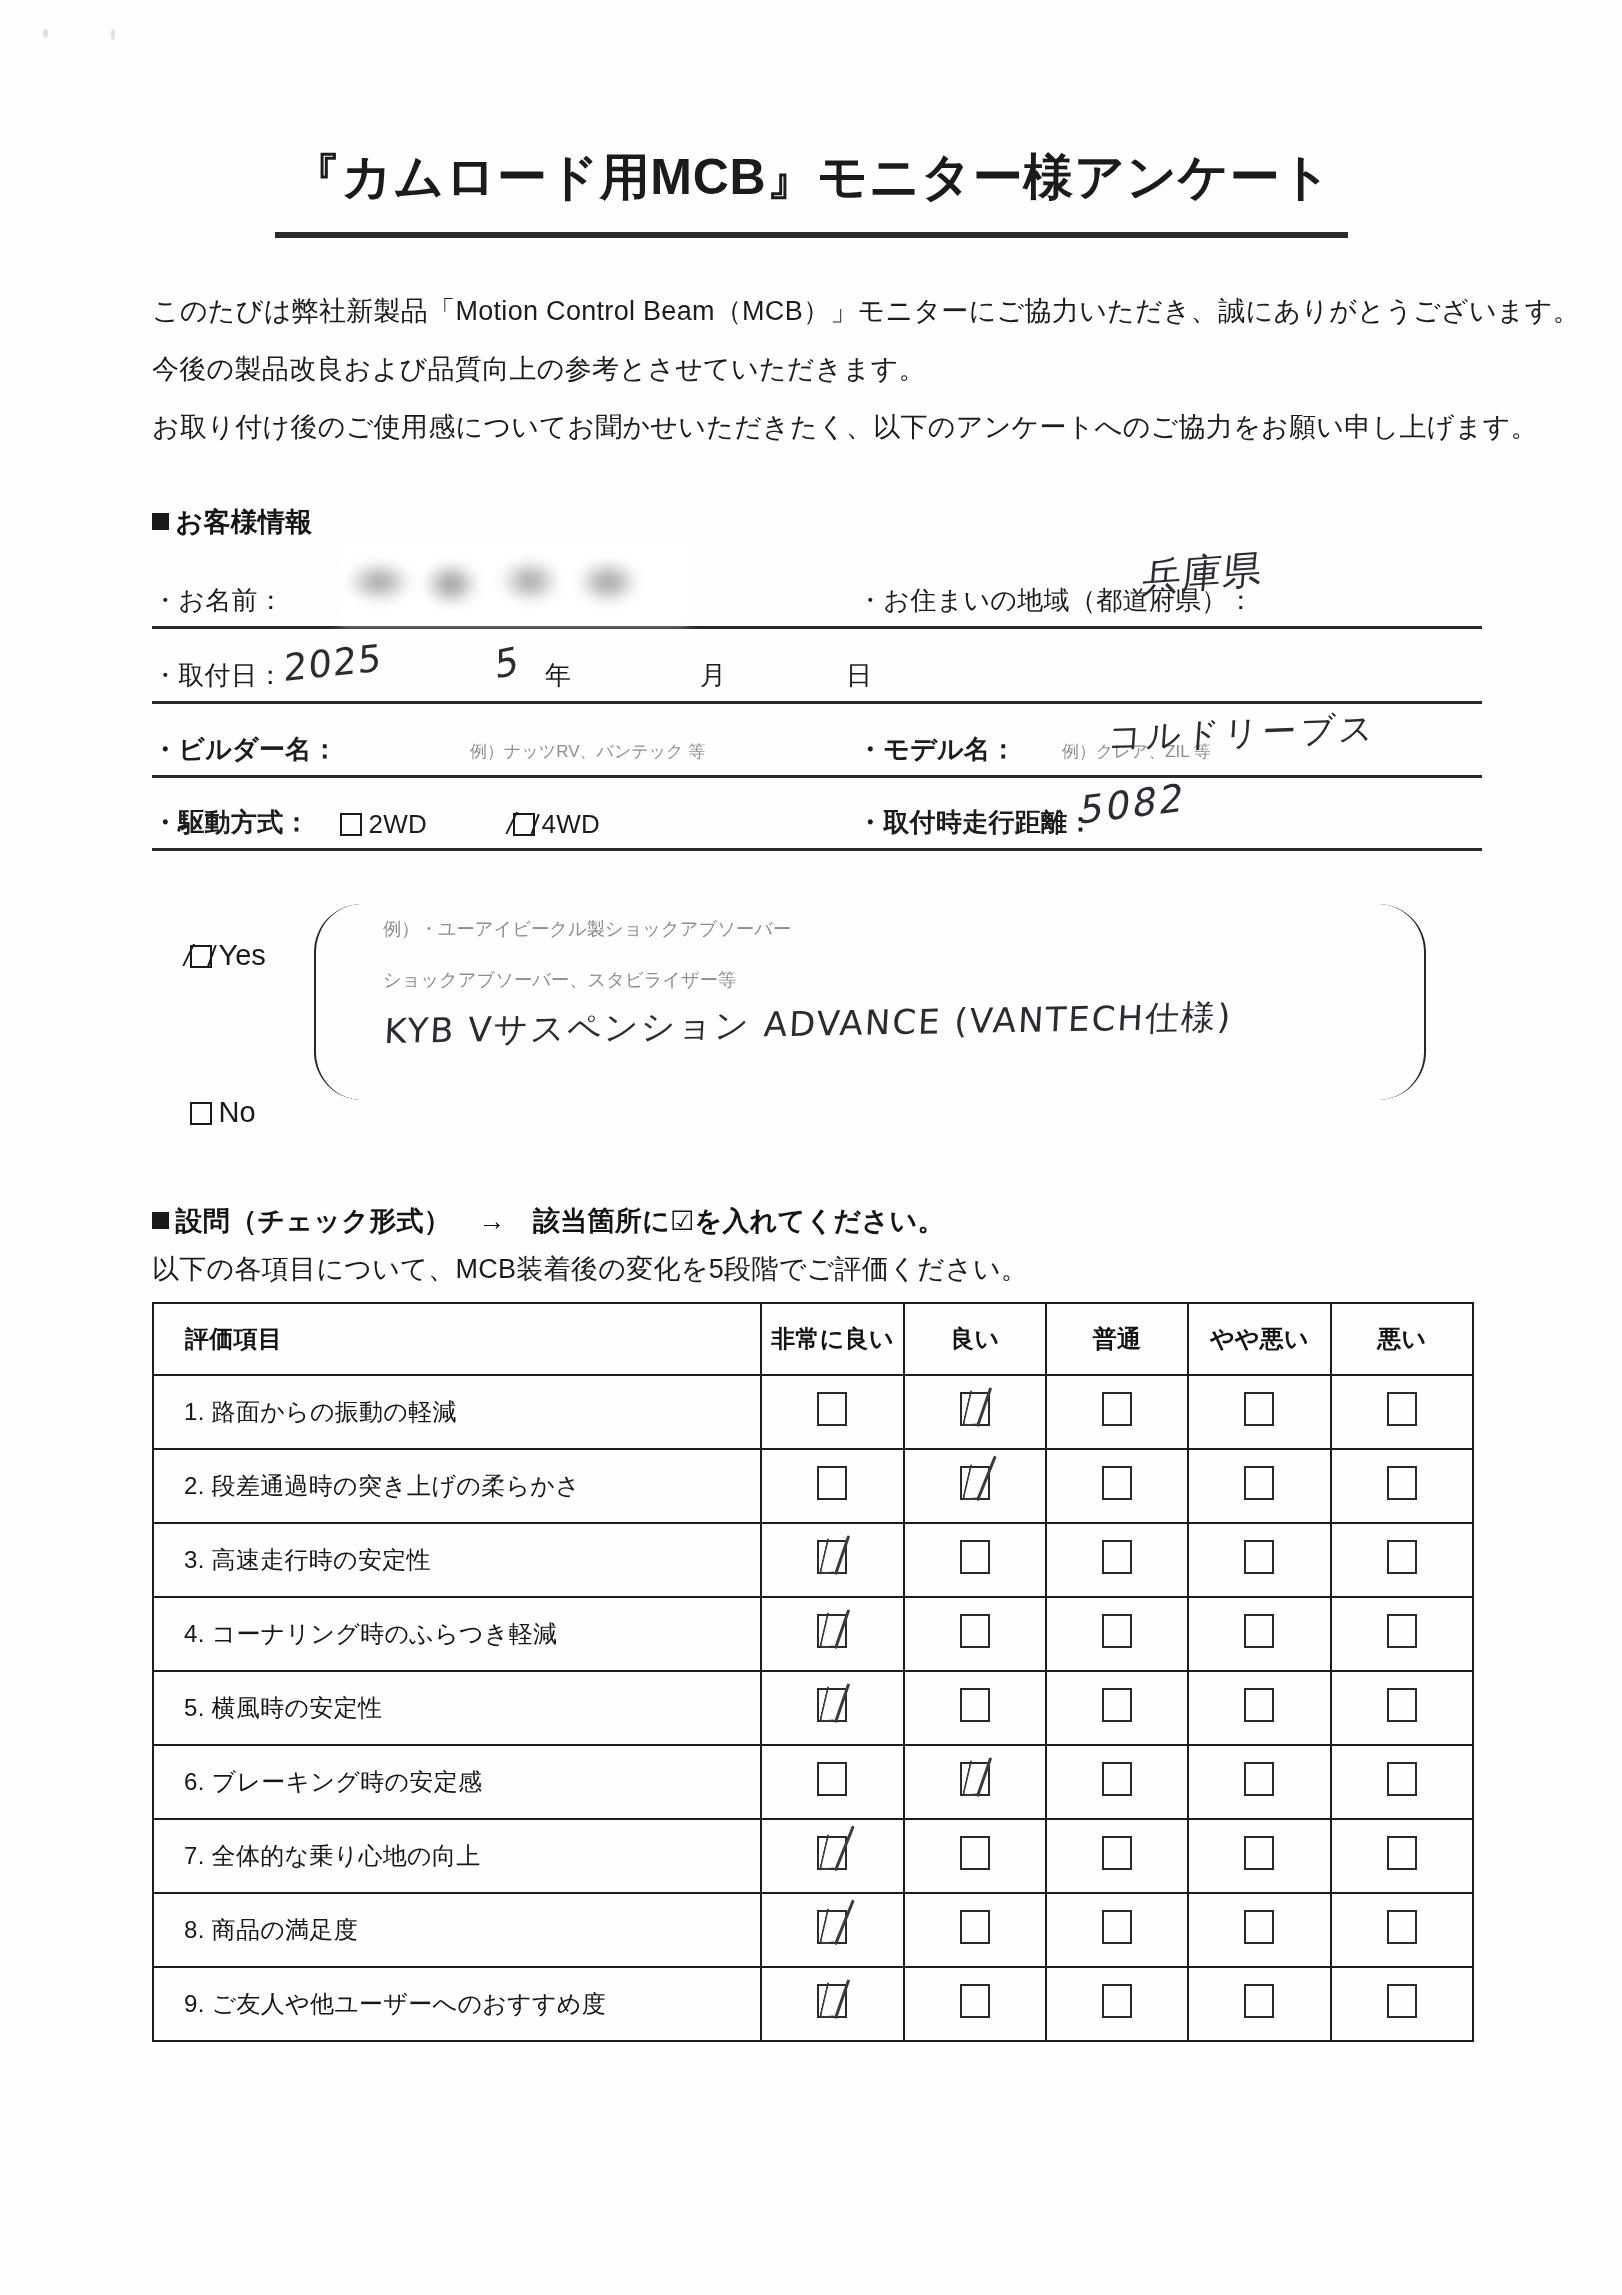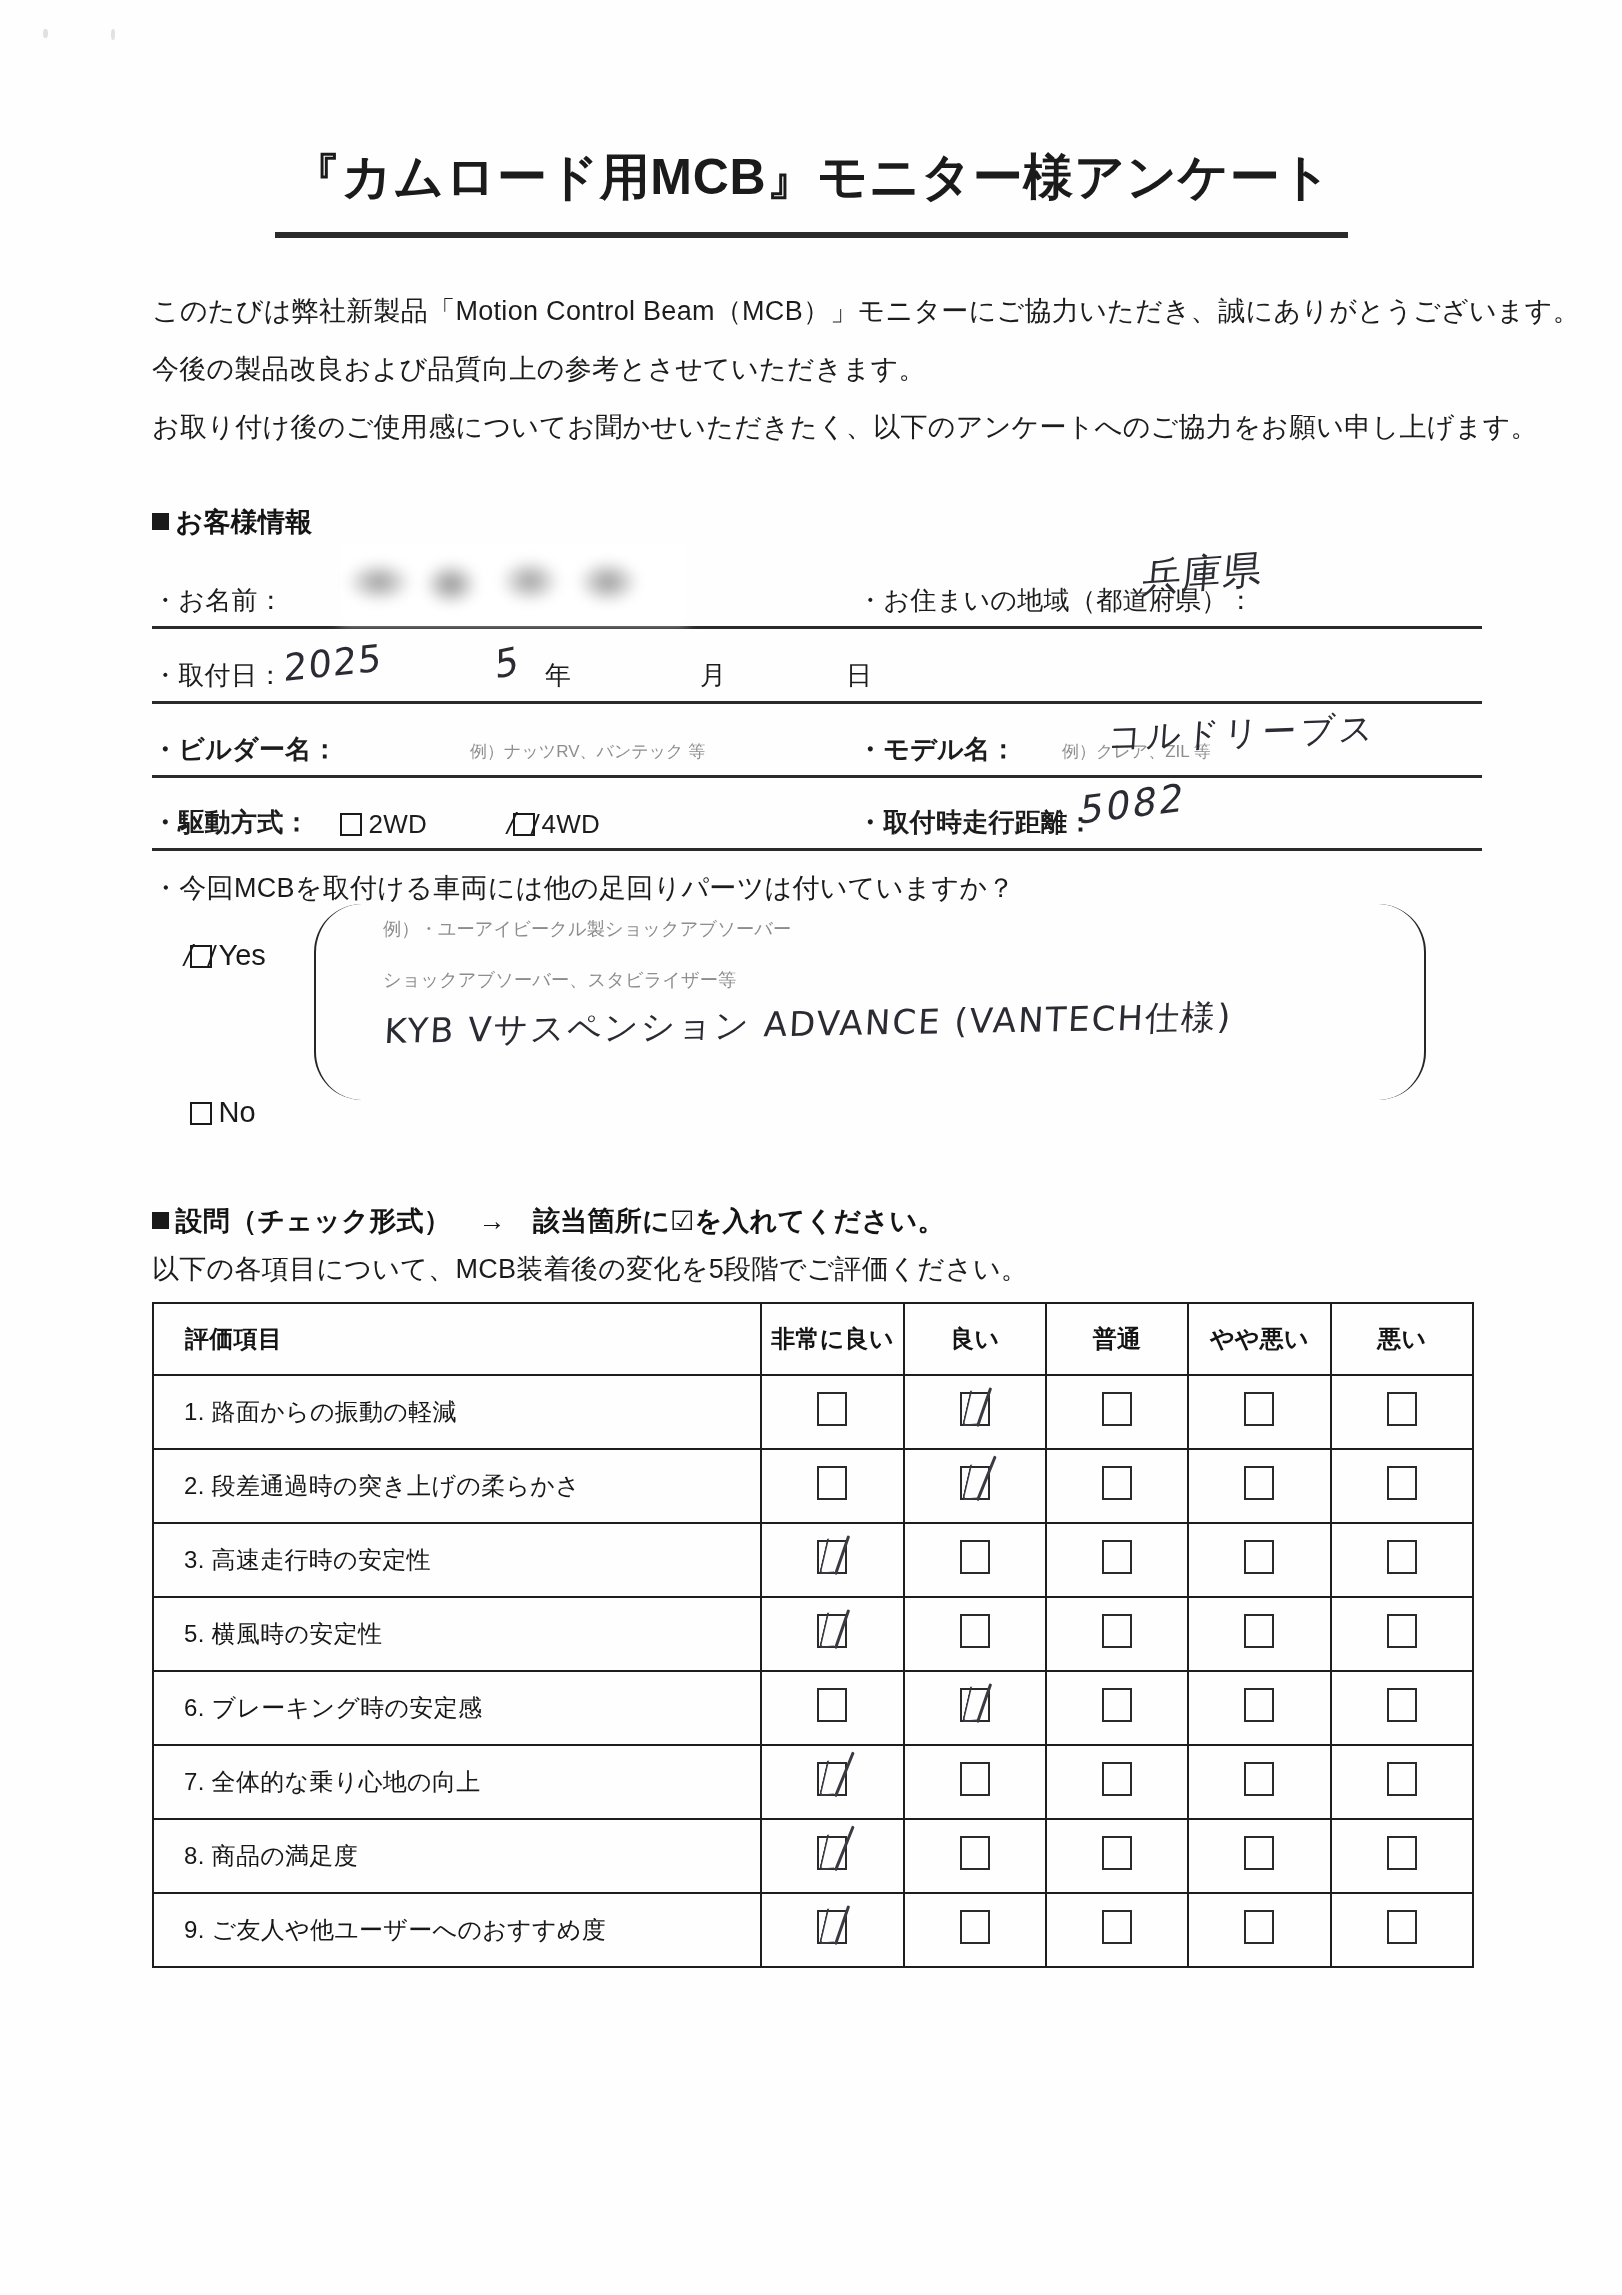--- a/index.html
+++ b/index.html
@@ -366,21 +366,20 @@
       <span class="cbx"></span><span>2WD</span>
     </span>
     <span class="fld" style="left:361px;">
       <span class="cbx checked"></span><span>4WD</span>
     </span>
     <span class="fld bold" style="left:705px;">・取付時走行距離：</span>
   </div>
   <span class="hand ink" style="left:1077px; top:789px; font-size:38px; letter-spacing:2.6px; transform:rotate(-7deg) skewX(-14deg);">5082</span>
 
   <div class="q-block" style="top:870px; height:308px;">
-    <div class="q-text">・今回MCBを取付ける車両には他の足回りパーツは付いていますか？</div>
 
     <div class="yes-row">
       <span class="cbx checked"></span><span>Yes</span>
     </div>
 
     <div class="no-row">
       <span class="cbx"></span><span>No</span>
     </div>
 
     <div class="brace-box">
@@ -427,20 +426,28 @@
         </tr>
       <tr>
           <td class="item">3. 高速走行時の安定性</td>
           <td class="opt"><span class="box tick"></span></td>
           <td class="opt"><span class="box"></span></td>
           <td class="opt"><span class="box"></span></td>
           <td class="opt"><span class="box"></span></td>
           <td class="opt"><span class="box"></span></td>
         </tr>
       <tr>
+          <td class="item">4. コーナリング時のふらつき軽減</td>
+          <td class="opt"><span class="box tick"></span></td>
+          <td class="opt"><span class="box"></span></td>
+          <td class="opt"><span class="box"></span></td>
+          <td class="opt"><span class="box"></span></td>
+          <td class="opt"><span class="box"></span></td>
+        </tr>
+      <tr>
           <td class="item">5. 横風時の安定性</td>
           <td class="opt"><span class="box tick"></span></td>
           <td class="opt"><span class="box"></span></td>
           <td class="opt"><span class="box"></span></td>
           <td class="opt"><span class="box"></span></td>
           <td class="opt"><span class="box"></span></td>
         </tr>
       <tr>
           <td class="item">6. ブレーキング時の安定感</td>
           <td class="opt"><span class="box"></span></td>

